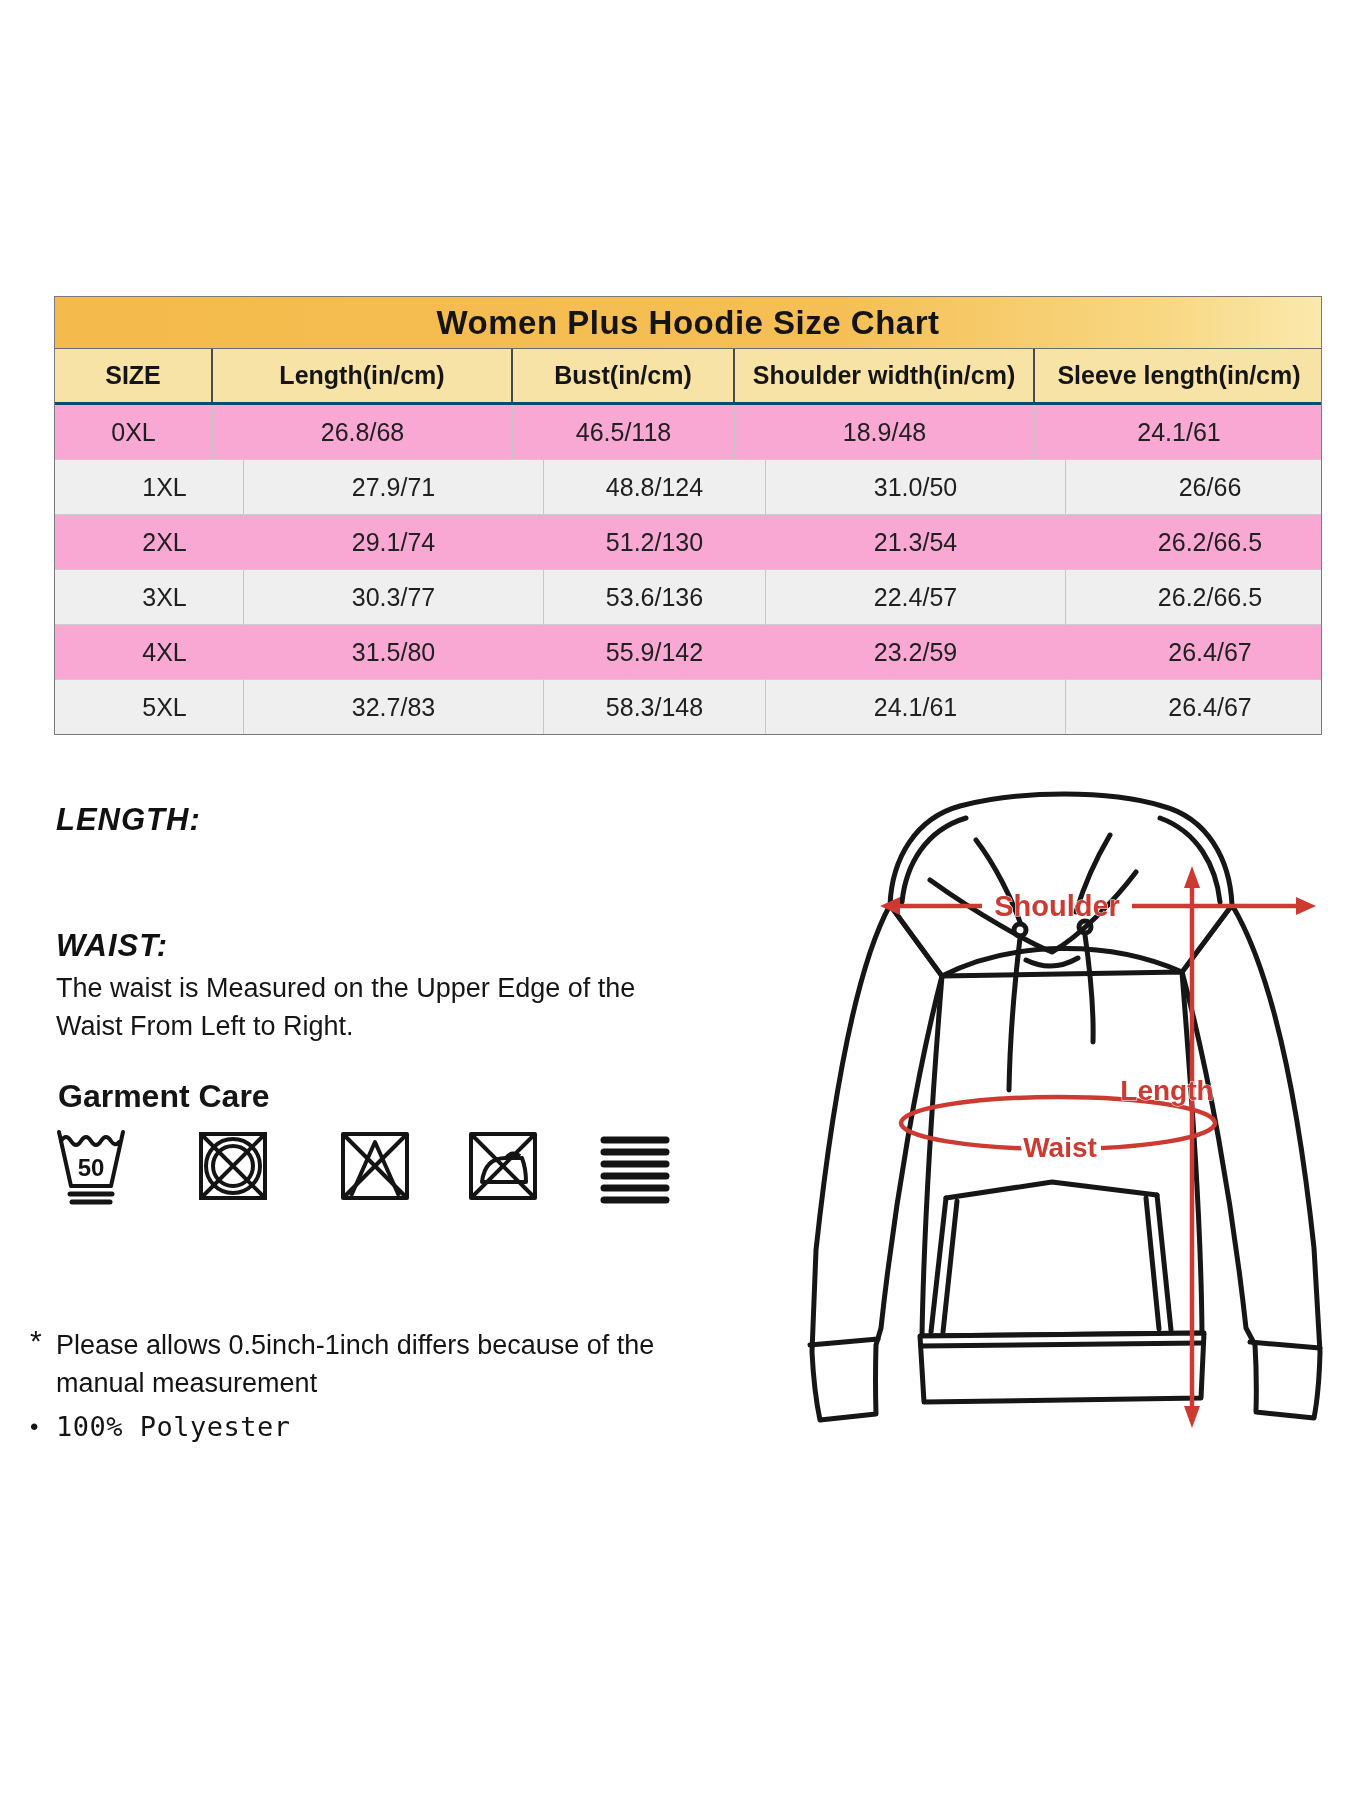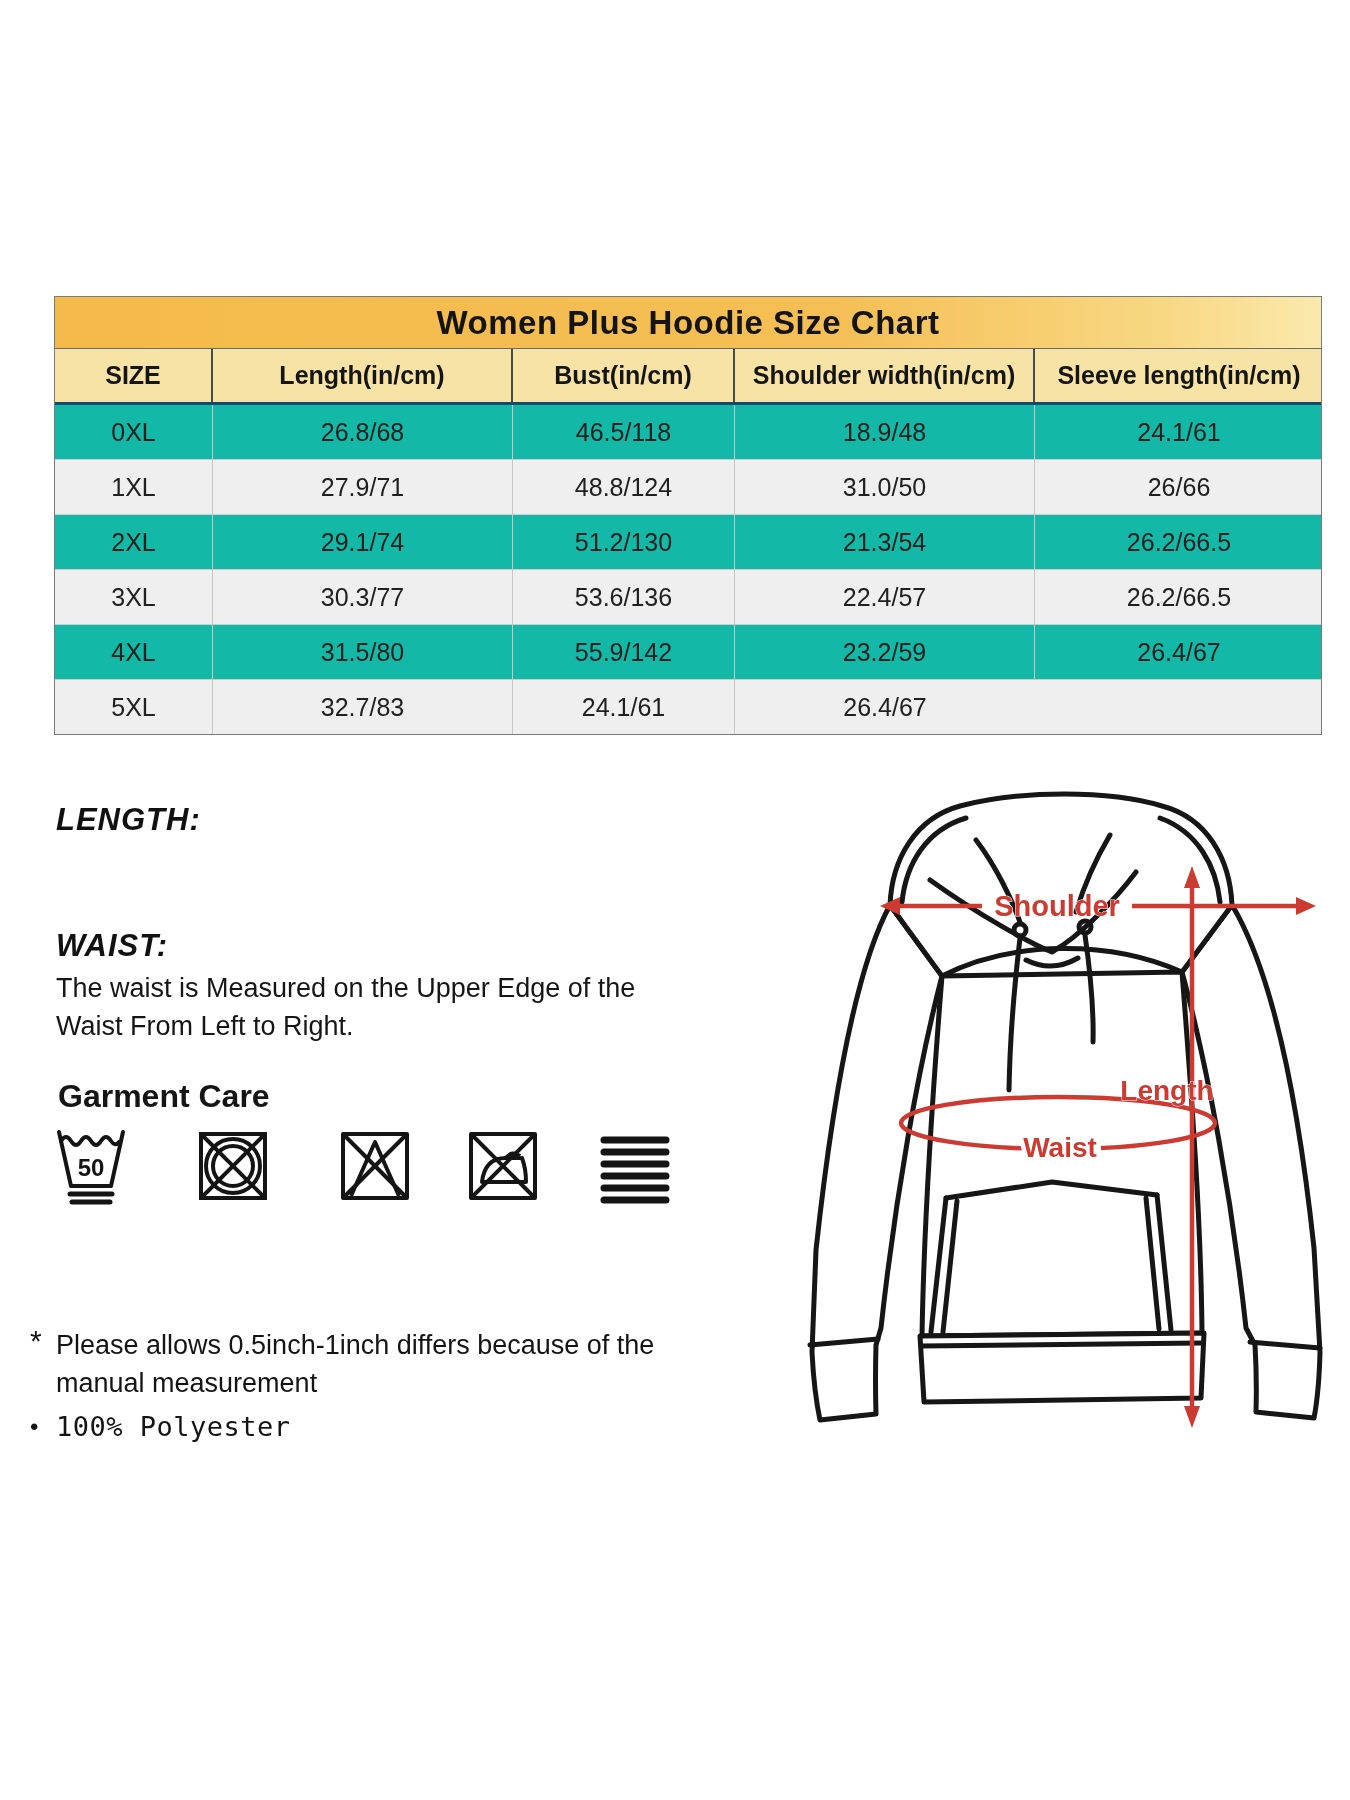--- a/index.html
+++ b/index.html
@@ -20,23 +20,23 @@
     border-bottom:1px solid #6a6a6a;
     font-size:33px; font-weight:bold; color:#141414; letter-spacing:.5px;
   }
   .table-header { display:grid; grid-template-columns:158px 300px 222px 300px 288px;
     background:#f8e3a6; border-bottom:3px solid #0c4a6e; }
   .table-header .cell {
     height:53px; display:flex; align-items:center; justify-content:center;
     font-size:25px; font-weight:bold; color:#151515;
   }
   .table-header .cell:not(:last-child){ border-right:2px solid #4a4a4a; }
-  .table-row { display:grid; grid-template-columns:158px 300px 222px 300px 288px; background:#14b8a6; }
+  .table-row { display:grid; grid-template-columns:158px 300px 222px 300px 288px; background:#f9a8d4; }
   .table-row.alt { background:#efefef; }
-  .table-row + .table-row { border-top:1px solid #cccccc; }
+  .table-row + .table-row { border-top:1px solid #cccccc;padding-left:31px; }
   .table-row .cell {
     height:54px; display:flex; align-items:center; justify-content:center;
     font-size:25px; color:#202020;
   }
   .table-row .cell:not(:last-child){ border-right:1px solid #c6c6c6; }
 
   
   .txt-section { position:absolute; left:56px; width:600px; }
   .txt-heading { font-size:31px; font-weight:bold; color:#111; letter-spacing:1px;font-style:italic; }
   .txt-body { margin-top:5px; font-size:27px; line-height:38px; color:#161616; width:585px; }
@@ -104,20 +104,21 @@
     <div class="table-row">
       <div class="cell">4XL</div>
       <div class="cell">31.5/80</div>
       <div class="cell">55.9/142</div>
       <div class="cell">23.2/59</div>
       <div class="cell">26.4/67</div>
     </div>
     <div class="table-row alt">
       <div class="cell">5XL</div>
       <div class="cell">32.7/83</div>
+      <div class="cell">58.3/148</div>
       <div class="cell">24.1/61</div>
       <div class="cell">26.4/67</div>
     </div>
   </div>
 
   <div class="txt-section" style="top:802px;">
     <div class="txt-heading">LENGTH:</div>
   </div>
 
   <div class="txt-section" style="top:928px;">

